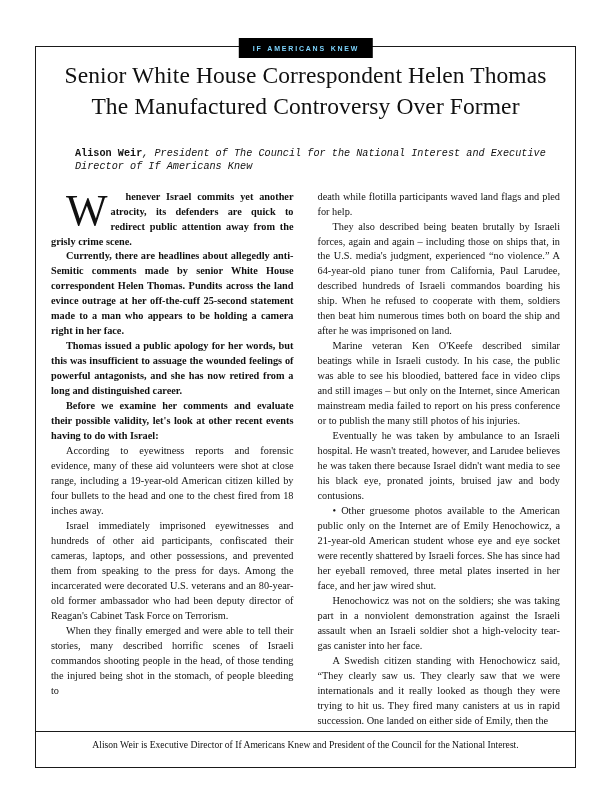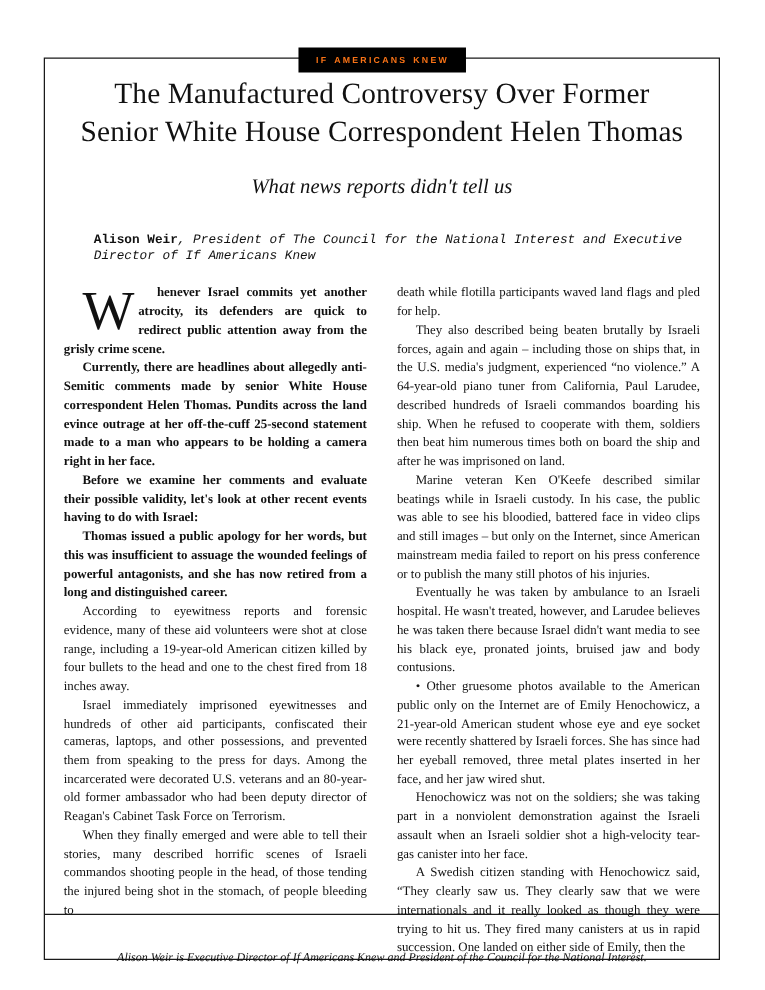--- a/index.html
+++ b/index.html
@@ -28,21 +28,21 @@
     box-sizing: border-box;
   }
 
   
   .masthead {
     position: absolute;
     left: 50%;
     top: 38px;
     transform: translateX(-50%);
     background: #000000;
-    color: #f97316;
+    color: #7dd3fc;
     padding: 4px 14px 5px 14px;
     z-index: 5;
     line-height: 1;
   }
   .masthead-text {
     font-family: "Liberation Sans", "DejaVu Sans", sans-serif;
     font-weight: bold;
     font-size: 10.5px;
     letter-spacing: 1.8px;
     font-variant: small-caps;
@@ -141,56 +141,54 @@
     position: absolute;
     left: 36px;
     top: 731px;
     width: 539px;
     height: 1.4px;
     background: #1a1a1a;
   }
   .footer-note {
     position: absolute;
     left: 36px;
-    top: 761px;
+    top: 739px;
     width: 539px;
     text-align: center;
-    font-style: italic;
     font-size: 9.6px;
     line-height: 1.3;
   }
 </style>
 </head>
 <body>
 
 <div class="page-frame"></div>
 
 <div class="masthead">
   <span class="masthead-text">If Americans Knew</span>
 </div>
 
 <div class="content">
 
   <h1 class="title">
+    <span class="title-line">Senior White House Correspondent Helen Thomas</span>
     <span class="title-line">The Manufactured Controversy Over Former</span>
-    <span class="title-line">Senior White House Correspondent Helen Thomas</span>
   </h1>
 
-  <div class="subtitle">What news reports didn't tell us</div>
 
   <div class="byline">
     <span class="byline-name">Alison Weir</span><span class="byline-role">, President of The Council for the National Interest and Executive Director of If Americans Knew</span>
   </div>
 
   <div class="columns">
     <div class="col" id="col-left">
         <p class="body lead dropcap-para"><span class="dropcap">W</span><span>henever Israel commits yet another atrocity, its defenders are quick to redirect public attention away from the grisly crime scene.</span></p>
         <p class="body lead"><span>Currently, there are headlines about allegedly anti-Semitic comments made by senior White House correspondent Helen Thomas. Pundits across the land evince outrage at her off-the-cuff 25-second statement made to a man who appears to be holding a camera right in her face.</span></p>
+        <p class="body lead"><span>Thomas issued a public apology for her words, but this was insufficient to assuage the wounded feelings of powerful antagonists, and she has now retired from a long and distinguished career.</span></p>
         <p class="body lead"><span>Before we examine her comments and evaluate their possible validity, let's look at other recent events having to do with Israel:</span></p>
-        <p class="body lead"><span>Thomas issued a public apology for her words, but this was insufficient to assuage the wounded feelings of powerful antagonists, and she has now retired from a long and distinguished career.</span></p>
         <p class="body"><span>According to eyewitness reports and forensic evidence, many of these aid volunteers were shot at close range, including a 19-year-old American citizen killed by four bullets to the head and one to the chest fired from 18 inches away.</span></p>
         <p class="body"><span>Israel immediately imprisoned eyewitnesses and hundreds of other aid participants, confiscated their cameras, laptops, and other possessions, and prevented them from speaking to the press for days. Among the incarcerated were decorated U.S. veterans and an 80-year-old former ambassador who had been deputy director of Reagan's Cabinet Task Force on Terrorism.</span></p>
         <p class="body"><span>When they finally emerged and were able to tell their stories, many described horrific scenes of Israeli commandos shooting people in the head, of those tending the injured being shot in the stomach, of people bleeding to</span></p>
       </div>
     <div class="col" id="col-right">
         <p class="body noindent"><span>death while flotilla participants waved land flags and pled for help.</span></p>
         <p class="body"><span>They also described being beaten brutally by Israeli forces, again and again – including those on ships that, in the U.S. media's judgment, experienced “no violence.” A 64-year-old piano tuner from California, Paul Larudee, described hundreds of Israeli commandos boarding his ship. When he refused to cooperate with them, soldiers then beat him numerous times both on board the ship and after he was imprisoned on land.</span></p>
         <p class="body"><span>Marine veteran Ken O'Keefe described similar beatings while in Israeli custody. In his case, the public was able to see his bloodied, battered face in video clips and still images – but only on the Internet, since American mainstream media failed to report on his press conference or to publish the many still photos of his injuries.</span></p>
         <p class="body"><span>Eventually he was taken by ambulance to an Israeli hospital. He wasn't treated, however, and Larudee believes he was taken there because Israel didn't want media to see his black eye, pronated joints, bruised jaw and body contusions.</span></p>
         <p class="body bullet"><span>• Other gruesome photos available to the American public only on the Internet are of Emily Henochowicz, a 21-year-old American student whose eye and eye socket were recently shattered by Israeli forces. She has since had her eyeball removed, three metal plates inserted in her face, and her jaw wired shut.</span></p>

